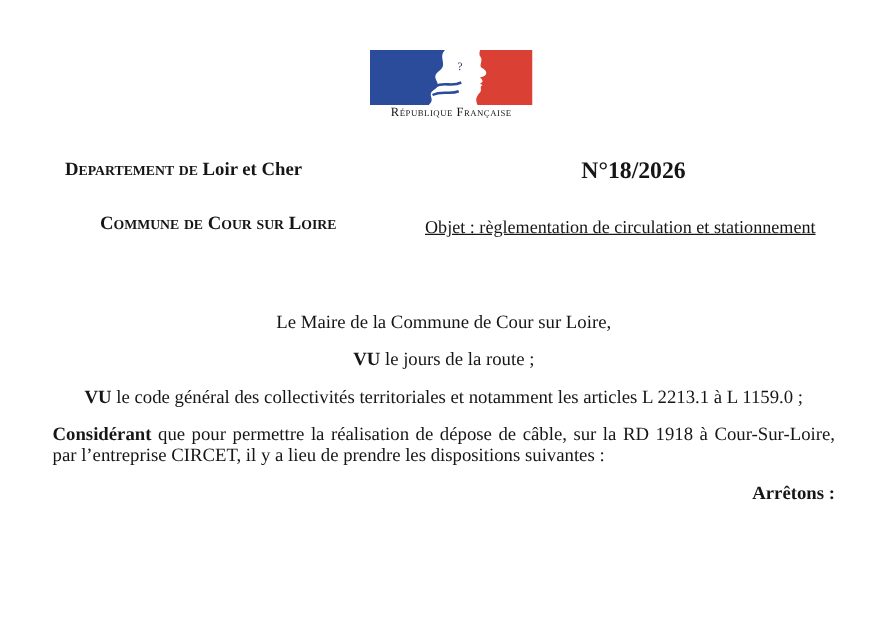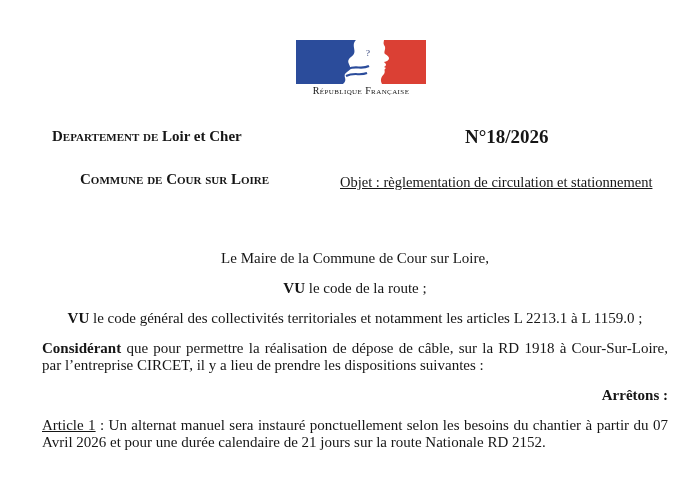--- a/index.html
+++ b/index.html
@@ -65,25 +65,24 @@
 
   <div class="doc-number">N°18/2026</div>
 
   <div class="commune">Commune de Cour sur Loire</div>
 
   <div class="objet">Objet : règlementation de circulation et stationnement</div>
 
   <div class="body">
     <p class="nowrap">Le Maire de la Commune de Cour sur Loire,</p>
 
-    <p class="nowrap"><span class="lead-bold">VU</span><span> le code de la route ;</span></p>
+    <p class="nowrap"><span class="lead-bold">VU</span><span> le jours de la route ;</span></p>
 
     <p class="nowrap"><span class="lead-bold">VU</span><span> le code général des collectivités territoriales et notamment les articles L 2213.1 à L 1159.0 ;</span></p>
 
 
     <p class="just"><span class="lead-bold">Considérant</span><span> que pour permettre la réalisation de dépose de câble, sur la RD 1918 à Cour-Sur-Loire, par l’entreprise CIRCET, il y a lieu de prendre les dispositions suivantes :</span></p>
 
     <p class="arretons">Arrêtons :</p>
 
-    <p class="just"><span class="lead-underline">Article 1</span><span> : Un alternat manuel sera instauré ponctuellement selon les besoins du chantier à partir du 07 Avril 2026 et pour une durée calendaire de 21 jours sur la route Nationale RD 2152.</span></p>
   </div>
 
 </div>
 
 </body></html>

